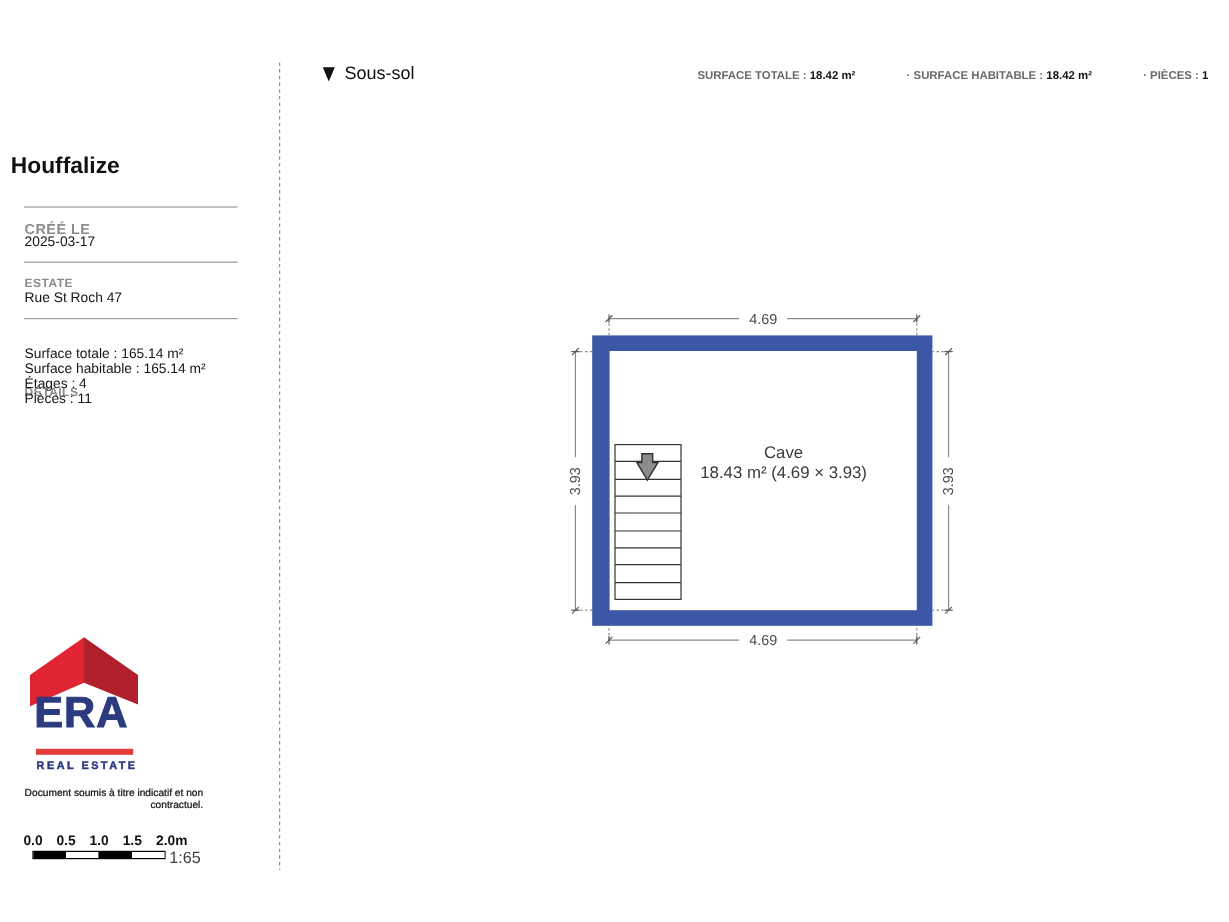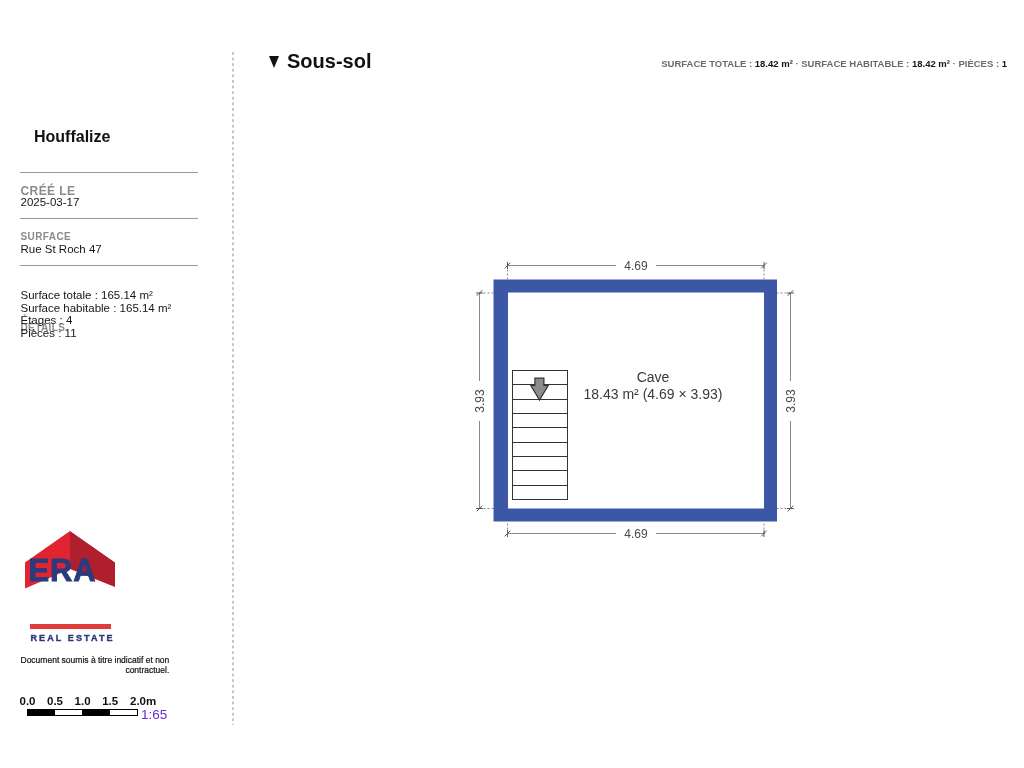--- a/index.html
+++ b/index.html
@@ -1,59 +1,59 @@
 <!DOCTYPE html>
 <html><head>
 <meta charset="utf-8">
 <style>
   html,body{margin:0;padding:0;background:#fff;width:1024px;height:768px;overflow:hidden;}
   body{font-family:"Liberation Sans", sans-serif;position:relative;will-change:transform;}
   .abs{position:absolute;}
-  .glab{color:#6a6a6a;}
+  .glab{color:#6a6a6a;margin-left:40px;}
   .gval{color:#141414;margin-top:28px;}
 </style>
 </head>
 <body>
 
 <svg class="abs" style="left:0;top:0" width="1024" height="768" viewBox="0 0 1024 768">
   <line x1="233" y1="52" x2="233" y2="725" stroke="#8d8d8d" stroke-width="1" stroke-dasharray="2.8,2.8"></line>
 </svg>
 
 <div class="abs" style="left:268.5px;top:55.5px;width:0;height:0;border-left:5.7px solid transparent;border-right:5.7px solid transparent;border-top:12.7px solid #111;"></div>
 
-<div class="abs" style="left:287px;top:52.5px;font-size:20px;font-weight:bold;color:#111;line-height:17px;">Sous-sol</div>
+<div class="abs" style="left:287px;top:52.5px;font-size:15px;font-weight:normal;color:#111;line-height:17px;">Sous-sol</div>
 
 <div class="abs" style="right:17px;top:57.5px;font-size:9.5px;font-weight:bold;white-space:nowrap;"><span class="glab">SURFACE TOTALE&nbsp;: </span><span class="gval">18.42 m²</span><span class="glab"> · SURFACE HABITABLE&nbsp;: </span><span class="gval">18.42 m²</span><span class="glab"> · PIÈCES&nbsp;: </span><span class="gval">1</span></div>
 
-<div class="abs" style="left:34px;top:127.5px;font-size:16px;font-weight:bold;color:#111;">Houffalize</div>
+<div class="abs" style="left:9px;top:127.5px;font-size:19px;font-weight:bold;color:#111;">Houffalize</div>
 
 <div class="abs" style="left:20px;top:171.5px;width:177.5px;height:0;border-top:1px solid #9a9a9a;"></div>
 
 <div class="abs" style="left:20.5px;top:183.5px;font-size:12px;font-weight:bold;color:#8b8b8b;letter-spacing:0.4px;">CRÉÉ LE</div>
 
 <div class="abs" style="left:20.5px;top:196px;font-size:11.5px;color:#151515;">2025-03-17</div>
 
 <div class="abs" style="left:20px;top:217.5px;width:177.5px;height:0;border-top:1px solid #9a9a9a;"></div>
 
-<div class="abs" style="left:20.5px;top:231px;font-size:10px;font-weight:bold;color:#8b8b8b;letter-spacing:0.4px;">SURFACE</div>
+<div class="abs" style="left:20.5px;top:231px;font-size:10px;font-weight:bold;color:#8b8b8b;letter-spacing:0.4px;">ESTATE</div>
 
 <div class="abs" style="left:20.5px;top:242.5px;font-size:11.5px;color:#151515;">Rue St Roch 47</div>
 
 <div class="abs" style="left:20px;top:264.5px;width:177.5px;height:0;border-top:1px solid #9a9a9a;"></div>
 
 <div class="abs" style="left:20.5px;top:276.5px;font-size:10px;font-weight:bold;color:#8b8b8b;letter-spacing:0.4px;margin-top:45px;">DÉTAILS</div>
 
 <div class="abs" style="left:20.5px;top:289px;font-size:11.5px;color:#151515;line-height:12.5px;">Surface totale&nbsp;: 165.14 m²<br>Surface habitable&nbsp;: 165.14 m²<br>Étages&nbsp;: 4<br>Pièces&nbsp;: 11</div>
 
 <svg class="abs" style="left:0;top:0" width="1024" height="768" viewBox="0 0 1024 768">
   <polygon points="70,531 25,562.5 25,588.5 70,569" fill="#e02431"></polygon>
   <polygon points="70,531 115,562.5 115,587 70,569" fill="#af1f2c"></polygon>
 </svg>
 
-<div class="abs" style="left:28.5px;top:552px;font-size:31px;font-weight:bold;color:#2b3b7d;letter-spacing:0.9px;line-height:38.5px;-webkit-text-stroke:0.9px #2b3b7d;">ERA</div>
+<div class="abs" style="left:28.5px;top:575px;font-size:36px;font-weight:bold;color:#2b3b7d;letter-spacing:0.9px;line-height:38.5px;-webkit-text-stroke:0.9px #2b3b7d;">ERA</div>
 
 <div class="abs" style="left:30px;top:624px;width:80.5px;height:4.5px;background:#e23b3c;"></div>
 
 <div class="abs" style="left:30.5px;top:632.5px;font-size:9px;font-weight:bold;color:#2b3b7d;letter-spacing:2.1px;-webkit-text-stroke:0.4px #2b3b7d;">REAL ESTATE</div>
 
 <div class="abs" style="left:20.5px;top:654.5px;font-size:8.5px;color:#111;line-height:10.6px;text-align:right;-webkit-text-stroke:0.2px #111;">Document soumis à titre indicatif et non<br>contractuel.</div>
 
 <div class="abs" style="left:0;top:695px;font-size:11.5px;font-weight:bold;color:#111;">
   <span class="abs" style="left:27.5px;transform:translateX(-50%);">0.0</span>
   <span class="abs" style="left:55px;transform:translateX(-50%);">0.5</span>
@@ -62,21 +62,21 @@
   <span class="abs" style="left:130px;">2.0m</span>
 </div>
 
 <div class="abs" style="left:27px;top:708.5px;width:108.8px;height:5px;border:1px solid #000;display:flex;">
   <div style="width:27.2px;background:#000;"></div>
   <div style="width:27.2px;background:#fff;"></div>
   <div style="width:27.2px;background:#000;"></div>
   <div style="width:27.2px;background:#fff;"></div>
 </div>
 
-<div class="abs" style="left:141px;top:706.5px;font-size:13.5px;color:#6d28d9;">1:65</div>
+<div class="abs" style="left:141px;top:706.5px;font-size:13.5px;color:#404040;">1:65</div>
 
 <svg class="abs" style="left:0;top:0;will-change:transform" width="1024" height="768" viewBox="0 0 1024 768">
 
   <g>
     <rect x="493.5" y="279.5" width="283.5" height="242" fill="#3b57a6"></rect>
     <rect x="508" y="292.5" width="256" height="216" fill="#ffffff"></rect>
   </g>
 
   <g stroke="#333" stroke-width="1" fill="none">
     <rect x="512.5" y="370.5" width="55" height="129"></rect>

